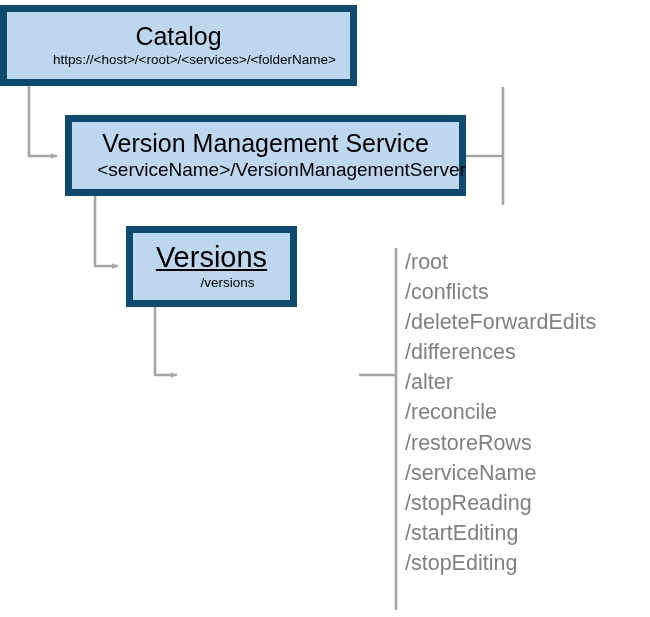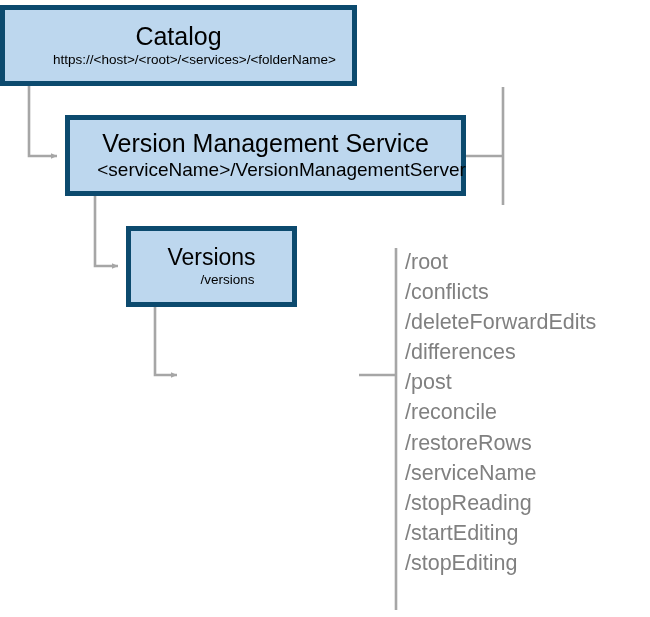--- a/index.html
+++ b/index.html
@@ -21,21 +21,21 @@
     left: 0; top: 0;
     width: 650px;
     height: 617px;
   }
 
   
   .node {
     position: absolute;
     box-sizing: border-box;
     background: #bdd7ee;
-    border: 5px solid #0c4a6e;
+    border: 7px solid #0c4a6e;
     display: flex;
     flex-direction: column;
     align-items: center;
     justify-content: center;
     text-align: center;
     color: #000000;
   }
   .node .title {
     font-size: 25px;
     line-height: 1.05;
@@ -62,21 +62,21 @@
     left: 65px; top: 115px;
     width: 401px; height: 81px;
   }
   #node-vms .title { font-size: 25px; }
   #node-vms .subtitle { font-size: 19px; }
 
   #node-versions {
     left: 126px; top: 226px;
     width: 171px; height: 81px;
   }
-  #node-versions .title { font-size: 23px; }
+  #node-versions .title { font-size: 29px; text-decoration: underline; }
   #node-versions .subtitle { font-size: 13.5px; }
 
   #node-version {
     left: 185px; top: 336px;
     width: 174px; height: 77px;
   }
   #node-version .title { font-size: 23px; }
   #node-version .subtitle { font-size: 13.5px; }
 
   
@@ -159,21 +159,21 @@
     <div class="subtitle">/versions</div>
   </div>
 
 
 
   <div class="ops" id="ops-version">
       <span class="op">/root</span>
       <span class="op">/conflicts</span>
       <span class="op">/deleteForwardEdits</span>
       <span class="op">/differences</span>
-      <span class="op">/post</span>
+      <span class="op">/alter</span>
       <span class="op">/reconcile</span>
       <span class="op">/restoreRows</span>
       <span class="op">/serviceName</span>
       <span class="op">/stopReading</span>
       <span class="op">/startEditing</span>
       <span class="op">/stopEditing</span>
     </div>
 
 </div>
 

